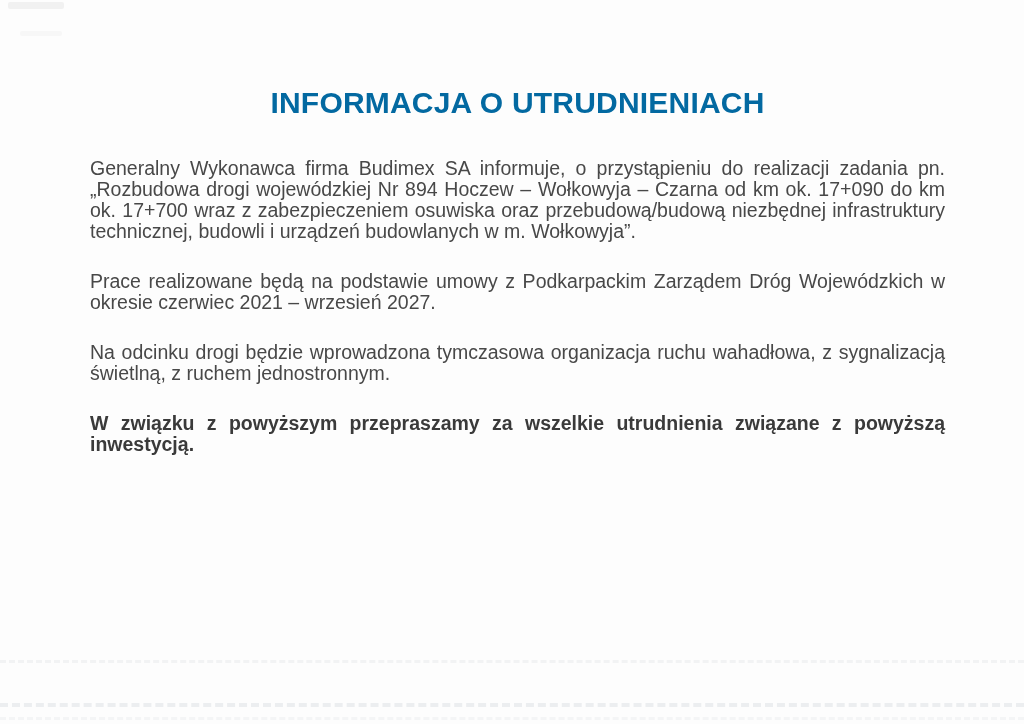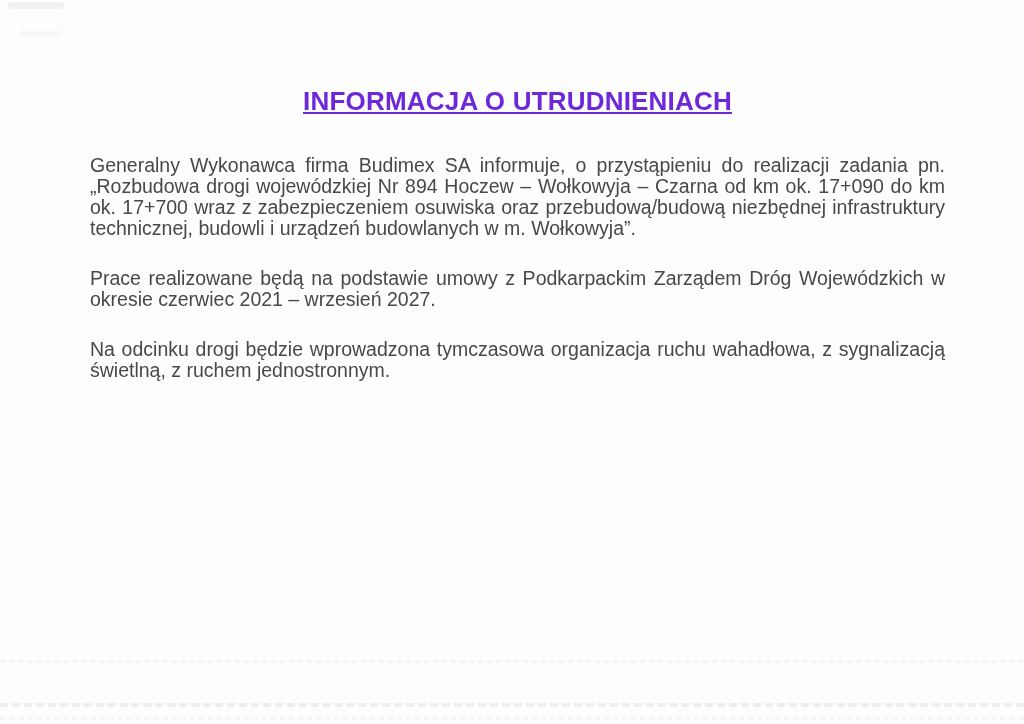--- a/index.html
+++ b/index.html
@@ -16,26 +16,25 @@
   }
   .page {
     position: relative;
     width: 100%;
     height: 100%;
     box-sizing: border-box;
     padding: 86px 79px 0 90px;
   }
   .doc-title {
     text-align: center;
-    font-size: 26px;
+    font-size: 30px;
     font-weight: 700;
-    color: #6d28d9;
+    color: #0369a1;
     letter-spacing: 0.2px;
     margin: 0 0 38px 0;
-    text-decoration: underline;
   }
   .para {
     font-size: 19.5px;
     line-height: 21px;
     text-align: justify;
     color: #484848;
     margin: 0 0 29px 0;
   }
   .para.bold {
     font-weight: 700;
@@ -88,18 +87,19 @@
   <div class="scan-smudge-2"></div>
 
   <h1 class="doc-title">INFORMACJA O UTRUDNIENIACH</h1>
 
   <p class="para">Generalny Wykonawca firma Budimex SA informuje, o przystąpieniu do realizacji zadania pn. „Rozbudowa drogi wojewódzkiej Nr 894 Hoczew – Wołkowyja – Czarna od km ok. 17+090 do km ok. 17+700 wraz z zabezpieczeniem osuwiska oraz przebudową/budową niezbędnej infrastruktury technicznej, budowli i urządzeń budowlanych w m. Wołkowyja”.</p>
 
   <p class="para">Prace realizowane będą na podstawie umowy z Podkarpackim Zarządem Dróg Wojewódzkich w okresie czerwiec 2021 – wrzesień 2027.</p>
 
   <p class="para">Na odcinku drogi będzie wprowadzona tymczasowa organizacja ruchu wahadłowa, z sygnalizacją świetlną, z ruchem jednostronnym.</p>
 
+  <p class="para bold">W związku z powyższym przepraszamy za wszelkie utrudnienia związane z powyższą inwestycją.</p>
 
   <div class="scan-line scan-line-1"></div>
   <div class="scan-line scan-line-2"></div>
   <div class="scan-line scan-line-3"></div>
 
 </div>
 
 </body></html>

